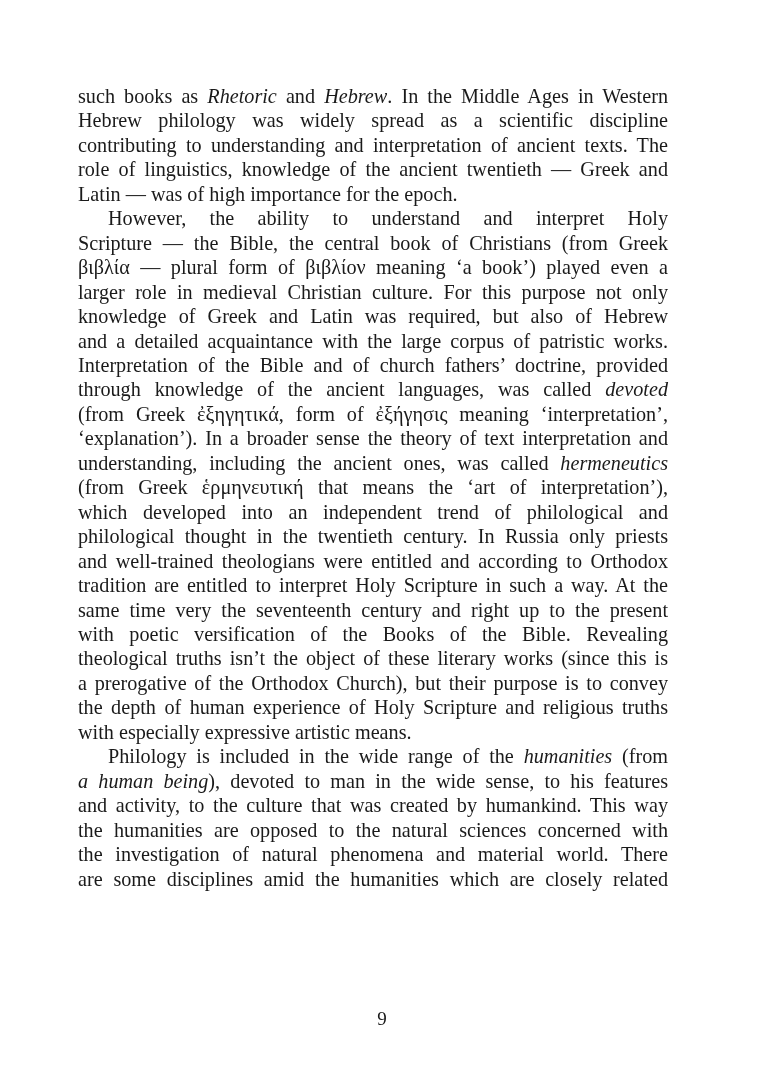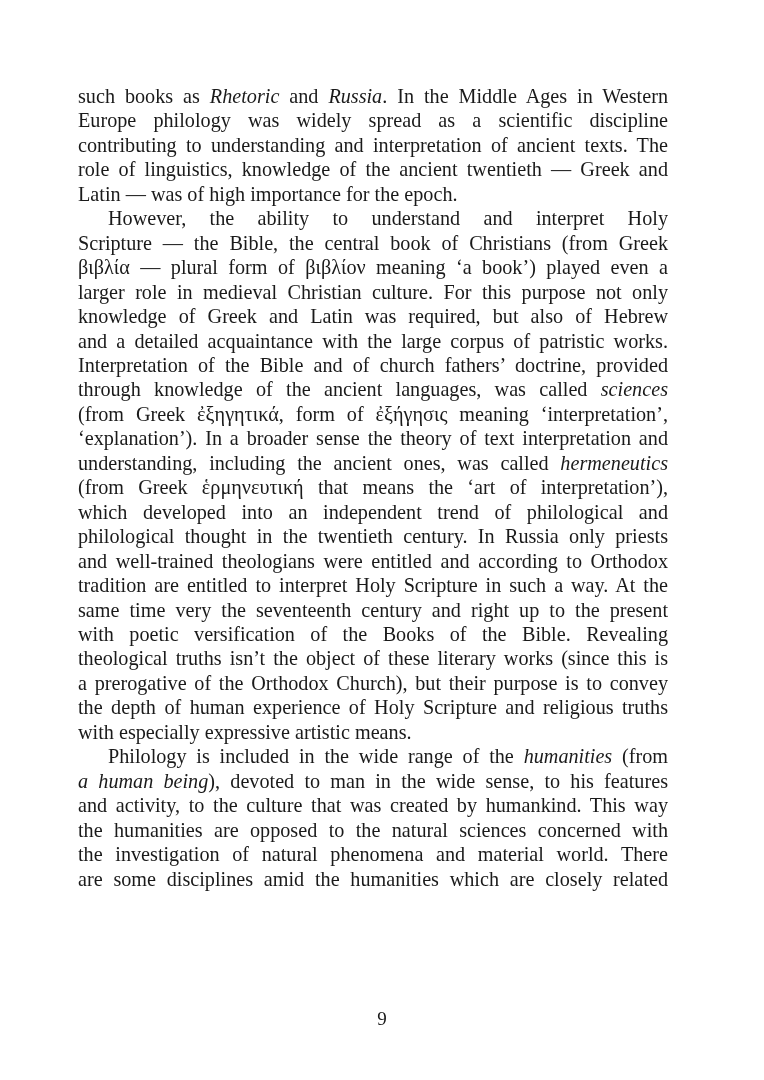--- a/index.html
+++ b/index.html
@@ -16,35 +16,35 @@
     .page-number {
       position: absolute; left: 0; width: 764px; top: 1008px; text-align: center;
       font-family: "Liberation Serif", serif; font-size: 19px; color: #1a1a1a;
     }
   </style>
 </head>
 <body>
 
 <div class="page" id="page-body">
     <div>
-      <div class="line"><span>such books as </span><i>Rhetoric</i><span> and </span><i>Russia</i><span>. In the Middle Ages in Western</span></div>
-      <div class="line"><span>Europe philology was widely spread as a scientific discipline</span></div>
+      <div class="line"><span>such books as </span><i>Rhetoric</i><span> and </span><i>Hebrew</i><span>. In the Middle Ages in Western</span></div>
+      <div class="line"><span>Hebrew philology was widely spread as a scientific discipline</span></div>
       <div class="line"><span>contributing to understanding and interpretation of ancient texts. The</span></div>
       <div class="line"><span>role of linguistics, knowledge of the ancient twentieth — Greek and</span></div>
       <div class="line last"><span>Latin — was of high importance for the epoch.</span></div>
     </div>
     <div>
       <div class="line" style="padding-left: 30px;"><span>However, the ability to understand and interpret Holy</span></div>
       <div class="line"><span>Scripture — the Bible, the central book of Christians (from Greek</span></div>
       <div class="line"><span>βιβλία — plural form of βιβλίον meaning ‘a book’) played even a</span></div>
       <div class="line"><span>larger role in medieval Christian culture. For this purpose not only</span></div>
       <div class="line"><span>knowledge of Greek and Latin was required, but also of Hebrew</span></div>
       <div class="line"><span>and a detailed acquaintance with the large corpus of patristic works.</span></div>
       <div class="line"><span>Interpretation of the Bible and of church fathers’ doctrine, provided</span></div>
-      <div class="line"><span>through knowledge of the ancient languages, was called </span><i>sciences</i></div>
+      <div class="line"><span>through knowledge of the ancient languages, was called </span><i>devoted</i></div>
       <div class="line"><span>(from Greek ἐξηγητικά, form of ἐξήγησις meaning ‘interpretation’,</span></div>
       <div class="line"><span>‘explanation’). In a broader sense the theory of text interpretation and</span></div>
       <div class="line"><span>understanding, including the ancient ones, was called </span><i>hermeneutics</i></div>
       <div class="line"><span>(from Greek ἑρμηνευτική that means the ‘art of interpretation’),</span></div>
       <div class="line"><span>which developed into an independent trend of philological and</span></div>
       <div class="line"><span>philological thought in the twentieth century. In Russia only priests</span></div>
       <div class="line"><span>and well-trained theologians were entitled and according to Orthodox</span></div>
       <div class="line"><span>tradition are entitled to interpret Holy Scripture in such a way. At the</span></div>
       <div class="line"><span>same time very the seventeenth century and right up to the present</span></div>
       <div class="line"><span>with poetic versification of the Books of the Bible. Revealing</span></div>

